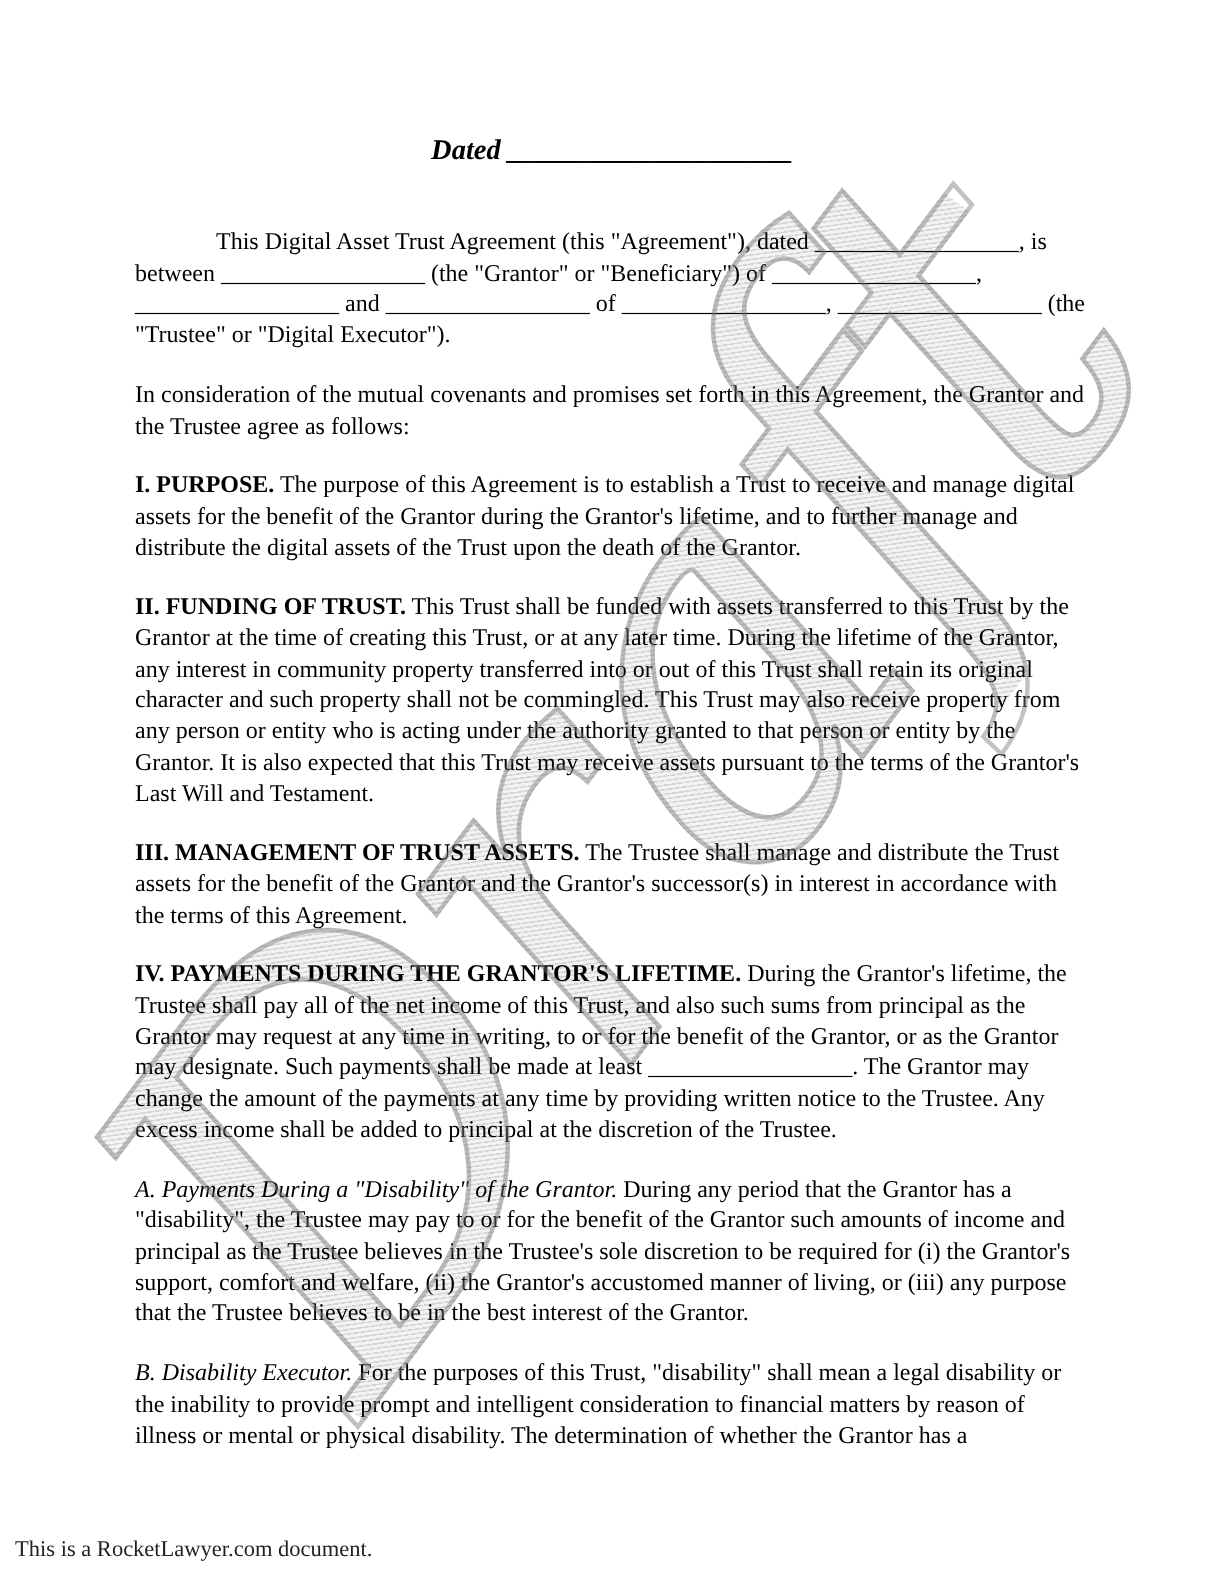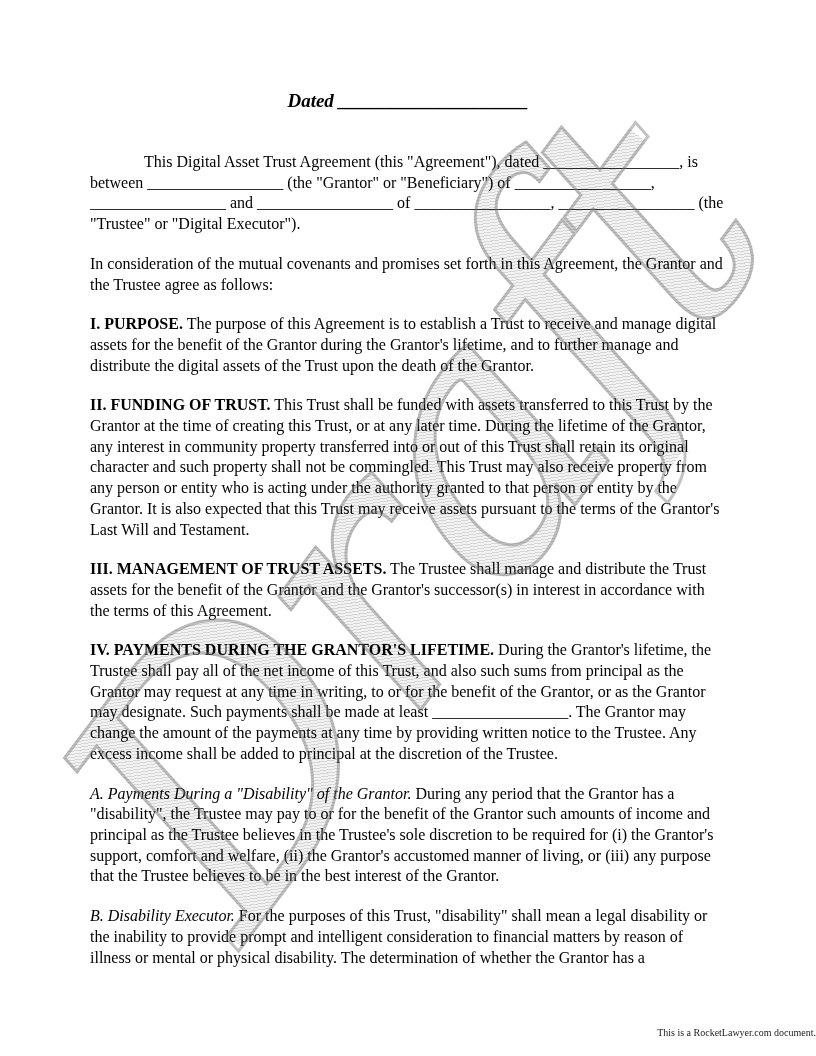--- a/index.html
+++ b/index.html
@@ -45,24 +45,25 @@
     text-indent: 54px;
   }
   .sec-head { font-weight: bold; text-align: center; }
   .subsection { margin-left: 32px; }
   .sub-head { font-style: italic; }
   .footer {
     position: absolute;
     left: 0;
     right: 0;
     top: 1026px;
-    text-align: right;
-    font-size: 10px;
+    text-align: left;
+    font-size: 15px;
     line-height: 14px;
     color: #222222;
+    padding-left: 10px;
   }
   .watermark {
     position: absolute;
     left: 412px;
     top: 520px;
     transform: translate(-50%, -50%) rotate(-53deg);
     font-family: "DejaVu Serif", serif;
     font-style: italic;
     font-size: 350px;
     line-height: 1;

